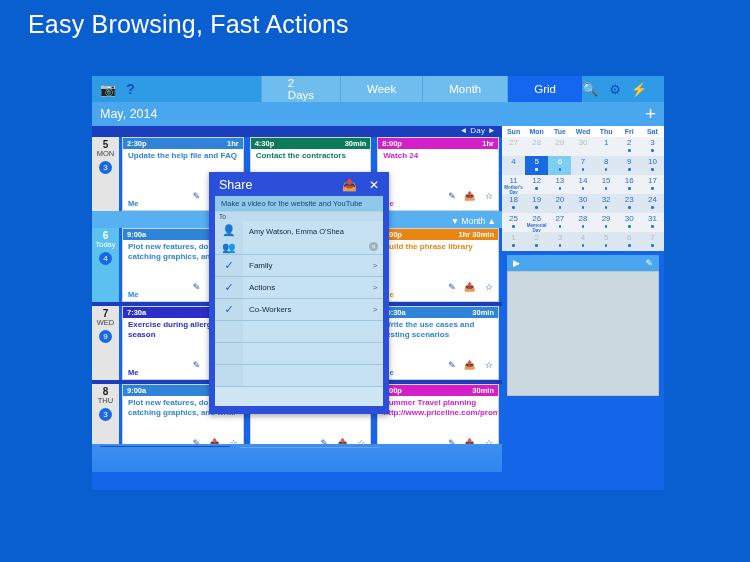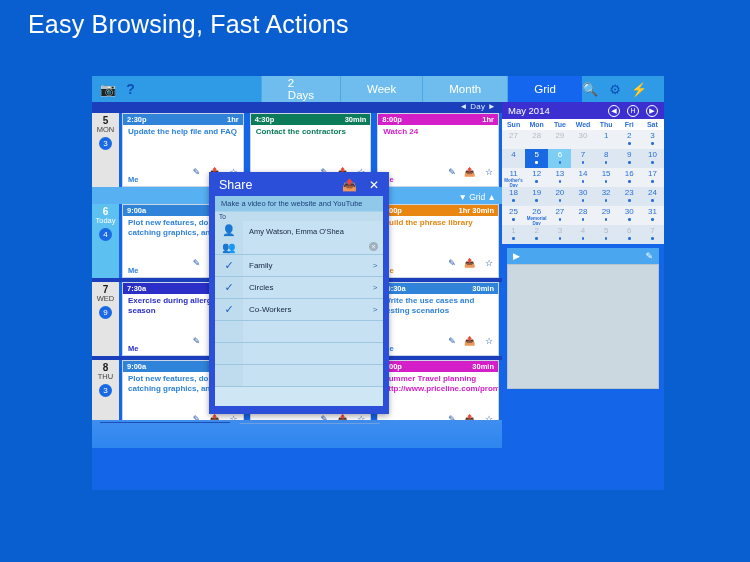--- a/index.html
+++ b/index.html
@@ -582,20 +582,24 @@
         <div class="seg-btn">Month</div>
         <div class="seg-btn active">Grid</div>
       </div>
     <div class="tb-right">
       <span class="ic">🔍</span>
       <span class="ic">⚙</span>
       <span class="ic">⚡</span>
     </div>
   </div>
 
+  <div id="titlebar">
+    <span class="title">May, 2014</span>
+    <span class="plus">+</span>
+  </div>
 
   <div id="body">
 
     <div id="gridpane">
       <div class="navstrip">
         <span class="lbl">◄  Day  ►</span>
       </div>
       <div class="grid-rows" id="grid-rows">
           <div class="grow" style="height: 74px;">
             <div class="gutter">
@@ -644,21 +648,21 @@
                 <span>📤</span>
                 <span>☆</span>
               </div>
               <div class="card-ft">
                 <span class="me" style="color:#d41fc8">Me</span>
               </div>
             </div>
           </div>
           <div class="rowband" style="background: rgb(86, 176, 242);"></div>
           <div class="monthstrip">
-            <span class="lbl">▼ Grid ▲</span>
+            <span class="lbl">▼ Month ▲</span>
           </div>
           <div class="grow" style="height: 74px;">
             <div class="gutter today">
               <span class="dnum">6</span>
               <span class="dwk">Today</span>
               <span class="badge">4</span>
             </div>
             <div class="card">
               <div class="card-hd" style="background:#2f83d8">
                 <span>9:00a</span>
@@ -812,28 +816,20 @@
             </div>
           </div>
         </div>
       <div id="gridfoot">
         <div class="ln1"></div>
         <div class="ln2"></div>
       </div>
     </div>
 
     <div id="sidepane">
-      <div id="monthbar">
-        <span class="ml">May 2014</span>
-        <span class="navs">
-          <span class="nb">◀</span>
-          <span class="nb">H</span>
-          <span class="nb">▶</span>
-        </span>
-      </div>
       <div id="minical">
         <div class="cal-hd" id="cal-hd">
             <div>Sun</div>
             <div>Mon</div>
             <div>Tue</div>
             <div>Wed</div>
             <div>Thu</div>
             <div>Fri</div>
             <div>Sat</div>
           </div>
@@ -1035,21 +1031,21 @@
       </div>
     </div>
     <div id="share-groups">
         <div class="grp-row">
           <span class="chk">✓</span>
           <span class="nm">Family</span>
           <span class="ar">&gt;</span>
         </div>
         <div class="grp-row">
           <span class="chk">✓</span>
-          <span class="nm">Circles</span>
+          <span class="nm">Actions</span>
           <span class="ar">&gt;</span>
         </div>
         <div class="grp-row">
           <span class="chk">✓</span>
           <span class="nm">Co-Workers</span>
           <span class="ar">&gt;</span>
         </div>
         <div class="blank-row">
           <span class="chk"></span>
           <span class="nm"></span>

